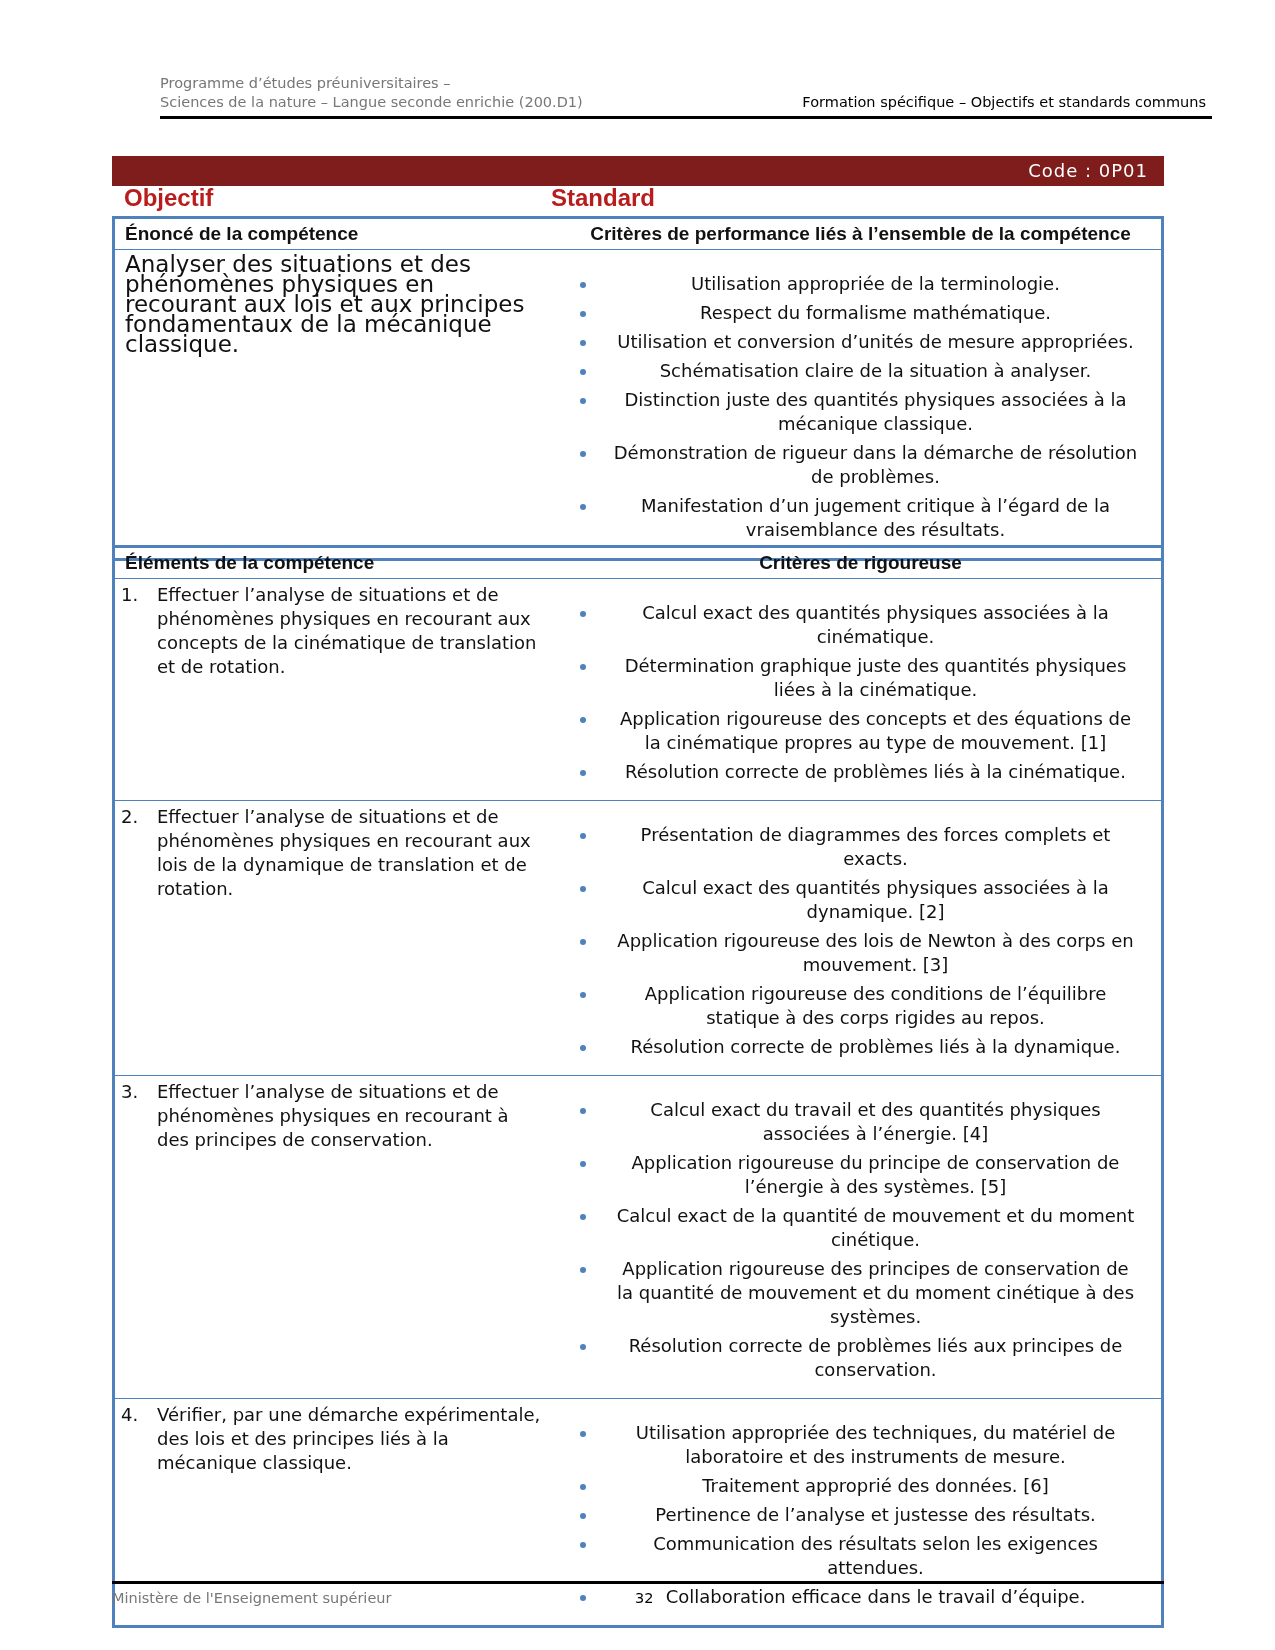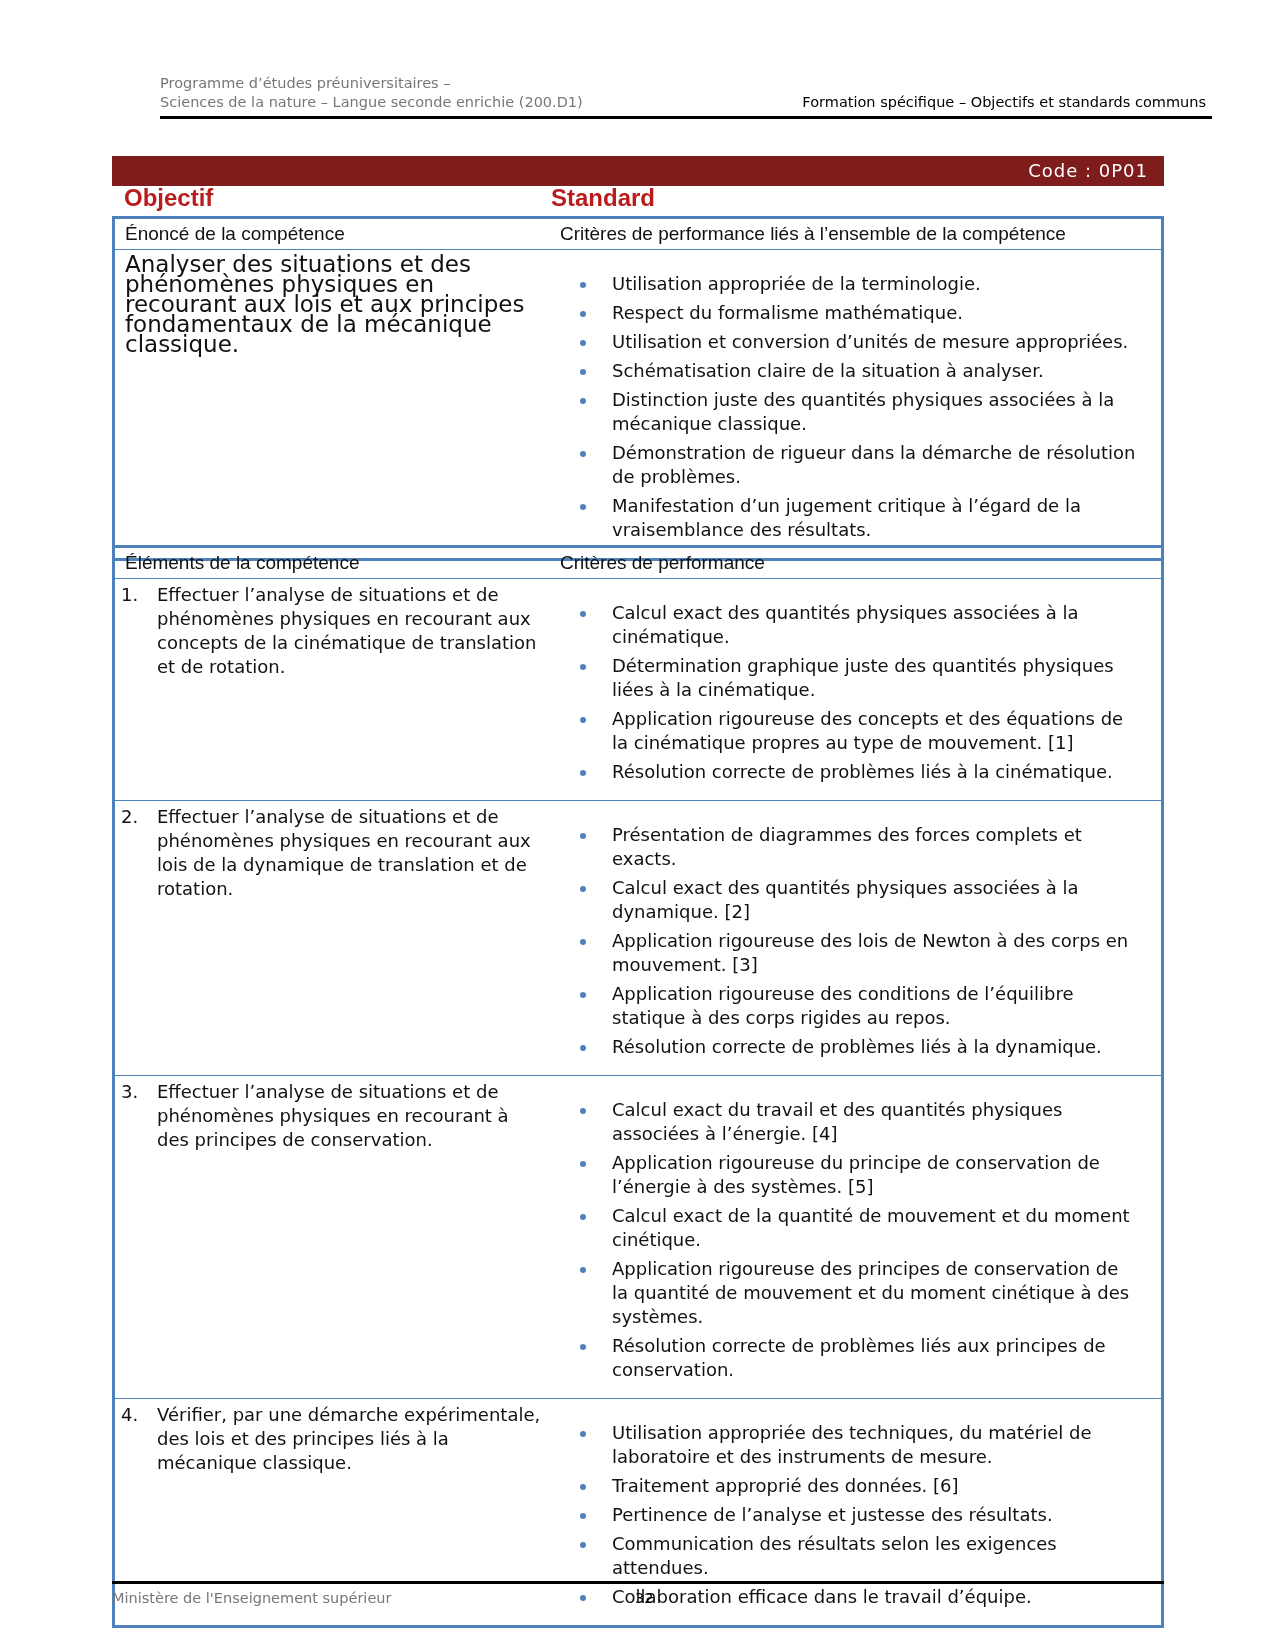--- a/index.html
+++ b/index.html
@@ -8,23 +8,23 @@
   .ph-left { position: absolute; left: 0; top: 0; font-size: 14.5px; line-height: 19px; color: #777; }
   .ph-right { position: absolute; right: 6px; top: 19px; font-size: 14.5px; line-height: 19px; color: #000000; }
   .code-bar { position: absolute; left: 112px; top: 150px; width: 1052px; height: 30px; background: #7f1d1d; margin-top: 6px; }
   .code-bar span { position: absolute; right: 16px; top: 4px; font-size: 18px; color: #fff; letter-spacing: 1px; }
   .col-title { position: absolute; top: 184px; font-family: "Liberation Sans", sans-serif; font-weight: bold; font-size: 24px; color: #b91c1c; }
   .t-objectif { left: 124px; }
   .t-standard { left: 551px; }
 
   table.box { position: absolute; left: 112px; width: 1052px; border: 3px solid #4f81bd; border-collapse: collapse; table-layout: fixed; }
   table.box td { vertical-align: top; padding: 0; }
-  table.box .head td { border-bottom: 1.5px solid #4f81bd; font-family: "Liberation Sans", sans-serif; font-weight: normal; font-size: 19px; height: 30px; line-height: 30px; margin-top: 12px; }
+  table.box .head td { border-bottom: 1.5px solid #4f81bd; font-family: "Liberation Sans", sans-serif; font-weight: bold; font-size: 19px; height: 30px; line-height: 30px; margin-top: 12px; }
   .c1 { width: 427px; padding-left: 10px !important; }
-  .c2 { padding-left: 8px !important; }
+  .c2 { padding-left: 8px !important; text-align: center; }
   .stmt { font-size: 23px; line-height: 20px; padding: 4px 10px 0 10px !important; }
   ul.crit { list-style: none; margin: 16px; padding: 6px 6px 0 0; }
   ul.crit li { position: relative; padding-left: 36px; font-size: 18px; line-height: 24px; margin-bottom: 5px; }
   ul.crit li::before { content: ""; position: absolute; left: 4px; top: 10px; width: 6px; height: 6px; border-radius: 50%; background: #4f81bd; }
   .elem-row td { border-bottom: 1.5px solid #4f81bd; }
   .elem-row:last-child td { border-bottom: none; }
   .elem { display: flex; font-size: 18px; line-height: 24px; padding: 4px 8px 0 6px; }
   .elem .num { width: 36px; flex: none; }
   .t1 { top: 216px; }
   .t2 { top: 545px; }
@@ -71,21 +71,21 @@
       </ul>
     </td>
   </tr>
 </tbody>
   </table>
 
 <table class="box t2">
   <tbody>
       <tr class="head">
     <td class="c1">Éléments de la compétence</td>
-    <td class="c2">Critères de performance</td>
+    <td class="c2">Critères de rigoureuse</td>
   </tr>
   <tr class="elem-row">
     <td class="c1x">
           <div class="elem">
             <span class="num">1.</span>
             <span>Effectuer l’analyse de situations et de phénomènes physiques en recourant aux concepts de la cinématique de translation et de rotation.</span>
           </div>
         </td>
     <td class="c2">
       <ul class="crit">

